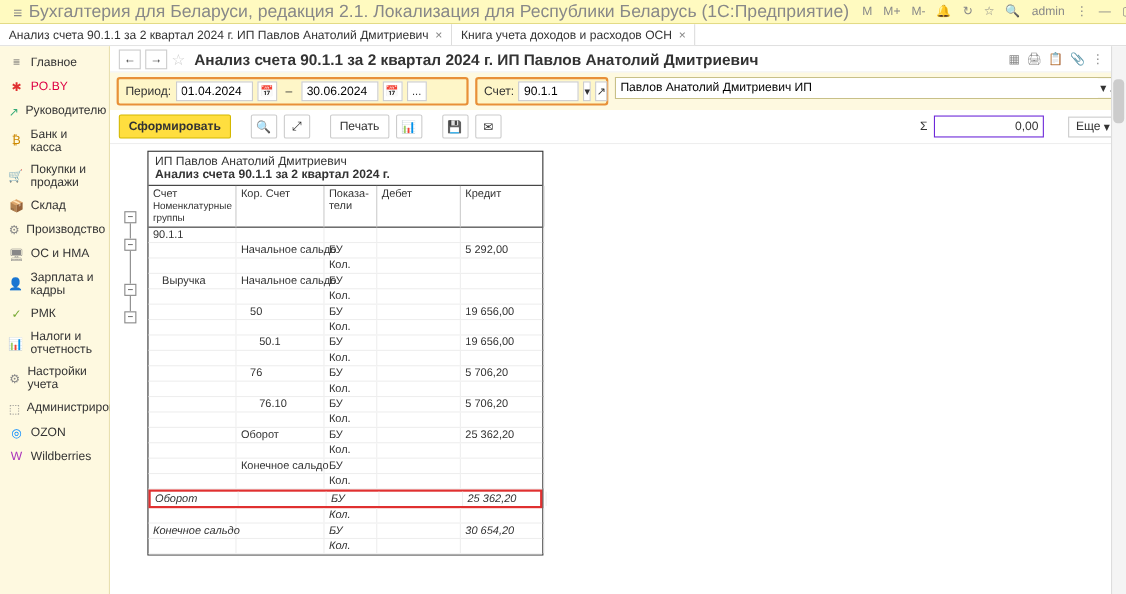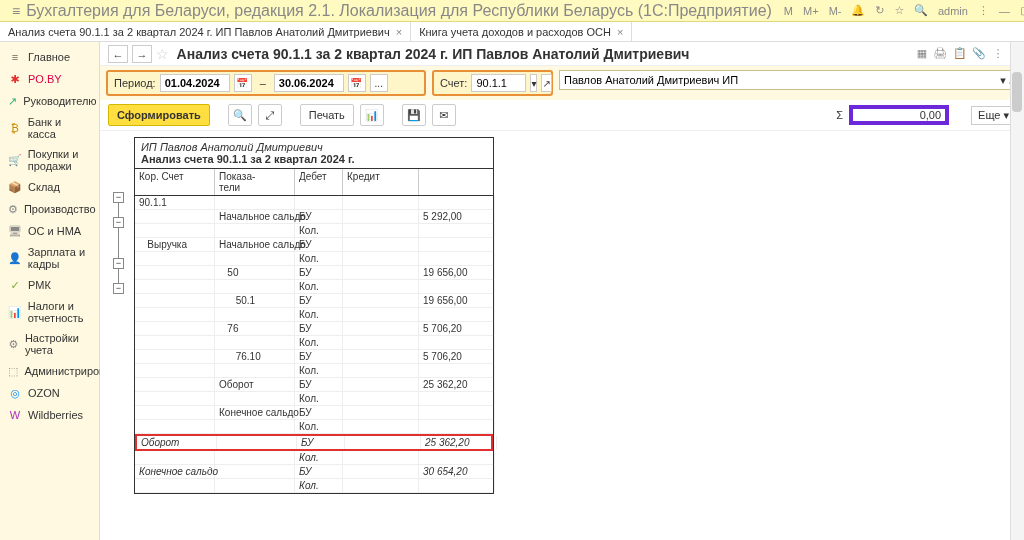--- a/index.html
+++ b/index.html
@@ -21,37 +21,37 @@
 .sidebar .icon { width:14px; height:14px; display:inline-flex; align-items:center; justify-content:center; font-size:11px; }
 .content { flex:1; background:#fff; display:flex; flex-direction:column; position:relative; }
 .page-header { height:24px; display:flex; align-items:center; padding:0 8px; gap:4px; border-bottom:1px solid #eee; }
 .page-header .nav-btn { width:20px; height:18px; border:1px solid #ccc; background:#fff; display:inline-flex; align-items:center; justify-content:center; cursor:pointer; }
 .page-header .star { color:#ccc; font-size:14px; }
 .page-header .page-title { font-size:14px; font-weight:bold; color:#333; margin-left:4px; }
 .page-header .right-tools { margin-left:auto; display:flex; gap:6px; color:#888; }
 .filter-bar { background:#fef6c8; border:2px solid #e89038; border-radius:3px; margin:4px 6px; padding:3px 6px; display:flex; align-items:center; gap:4px; height:26px; }
 .filter-bar label { font-size:11px; }
 .filter-bar input[type=text] { border:1px solid #ccc; height:18px; padding:0 4px; font-size:11px; background:#fff; }
-.filter-bar .date { width:70px;font-weight:bold; }
+.filter-bar .date { width:70px; }
 .filter-bar .cal-btn,.filter-bar .sel-btn { width:18px; height:18px; border:1px solid #ccc; background:#fff; display:inline-flex; align-items:center; justify-content:center; cursor:pointer; font-size:10px; }
 .filter-bar .dash { padding:0 4px; }
 .filter-bar .account { width:55px; }
 .filter-outer { display:flex; gap:6px; align-items:flex-start; padding:0 6px; background:#fef9e0; }
 .filter-outer .filter-bar { flex: 0 0 auto; margin:4px 0;}
 .filter-outer .org-wrap { flex:1; display:flex; align-items:center; gap:2px; border:1px solid #c8c088; background:#fff; height:20px; margin:4px 0;}
 .filter-outer .org-wrap input { border:none; flex:1; height:18px; padding:0 4px; font-size:11px; }
 .toolbar { padding:4px 8px; display:flex; align-items:center; gap:6px; background:#fff; border-bottom:1px solid #eee; }
 .toolbar .btn { height:22px; border:1px solid #ccc; background:#fff; padding:0 8px; display:inline-flex; align-items:center; cursor:pointer; font-size:11px; border-radius:2px; }
 .toolbar .btn.primary { background:#ffde3f; border-color:#d4b800; font-weight:bold; }
 .toolbar .btn.icon-only { width:24px; padding:0; justify-content:center; }
 .toolbar .spacer { flex:1; }
-.toolbar .sum-box { width:100px; height:20px; border:4px solid #6d28d9; text-align:right; padding:0 4px; display:inline-flex; align-items:center; justify-content:flex-end; font-size:11px; }
+.toolbar .sum-box { width:100px; height:20px; border:1px solid #6d28d9; text-align:right; padding:0 4px; display:inline-flex; align-items:center; justify-content:flex-end; font-size:11px; }
 .report { flex:1; overflow:auto; padding:6px 8px; }
 .report-inner { border:1px solid #333; width:360px; margin-left:26px; position:relative; font-size:10px; }
-.rpt-title { padding:3px 6px 0; font-size:11px;font-style:italic; }
+.rpt-title { padding:3px 6px 0; font-size:11px; }
 .rpt-title2 { padding:0 6px 3px; font-size:11px; font-weight:bold; }
 .rpt-headers { display:grid; grid-template-columns:80px 80px 48px 76px 76px; border-top:1px solid #333; border-bottom:1px solid #333; }
 .rpt-headers div { padding:2px 4px; border-right:1px solid #ccc; font-size:10px; }
 .rpt-row { display:grid; grid-template-columns:80px 80px 48px 76px 76px; border-bottom:1px solid #eee; }
 .rpt-row div { padding:1px 4px; border-right:1px solid #eee; font-size:10px; }
 .rpt-row .num { text-align:left; }
 .rpt-row.hl { border:2px solid #e03030; font-style:italic; }
 .rpt-row.italic { font-style:italic; }
 .tree { position:absolute; left:-22px; top:54px; display:flex; flex-direction:column; gap:0; }
 .tree .node { width:11px; height:11px; border:1px solid #888; font-size:9px; line-height:9px; text-align:center; background:#fff; cursor:pointer; }
@@ -225,20 +225,21 @@
           <div style="height:14px;border-left:1px solid #888;margin-left:5px"></div>
           <span class="node">−</span>
           <div style="height:30px;border-left:1px solid #888;margin-left:5px"></div>
           <span class="node">−</span>
           <div style="height:14px;border-left:1px solid #888;margin-left:5px"></div>
           <span class="node">−</span>
         </div>
         <div class="rpt-title">ИП Павлов Анатолий Дмитриевич</div>
         <div class="rpt-title2">Анализ счета 90.1.1 за 2 квартал 2024 г.</div>
         <div class="rpt-headers">
+          <div><span>Счет</span><br><span style="font-size:9px">Номенклатурные группы</span></div>
           <div>Кор. Счет</div>
           <div style="white-space:pre-line">Показа-
 тели</div>
           <div>Дебет</div>
           <div>Кредит</div>
         </div>
         <div id="rpt-body">
             <div class="rpt-row">
               <div style="white-space:pre">90.1.1</div>
               <div style="white-space:pre"></div>

